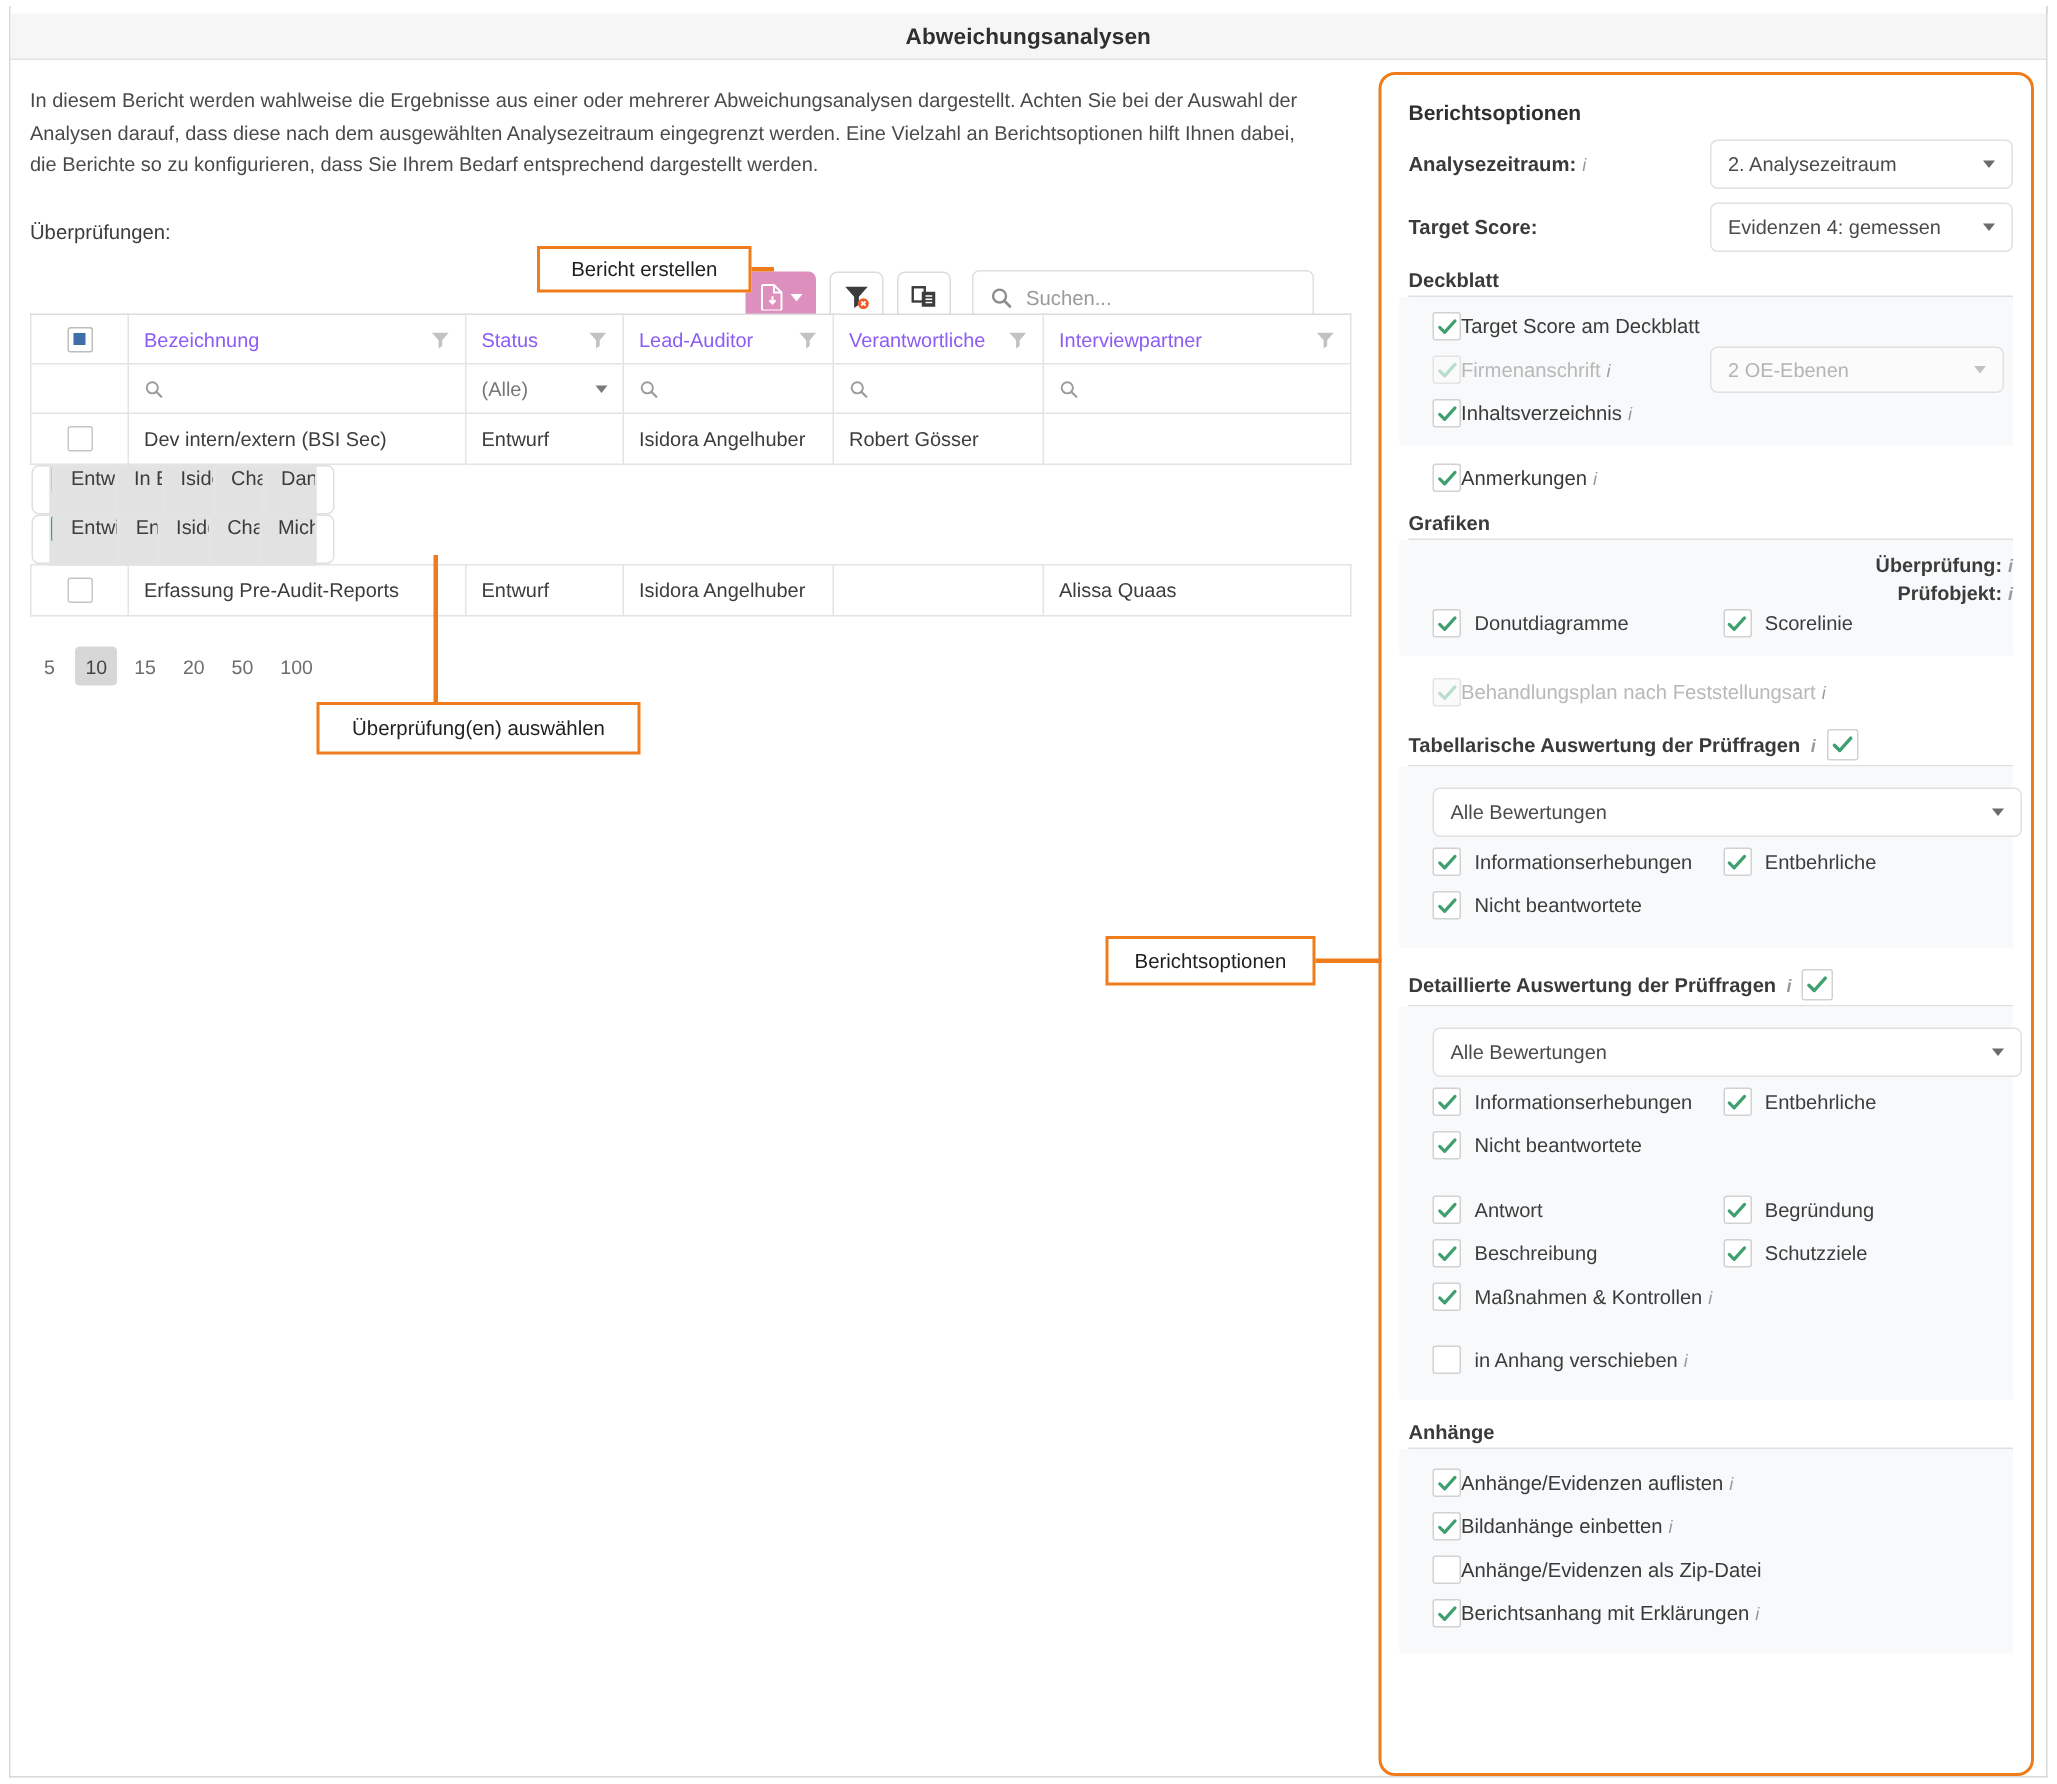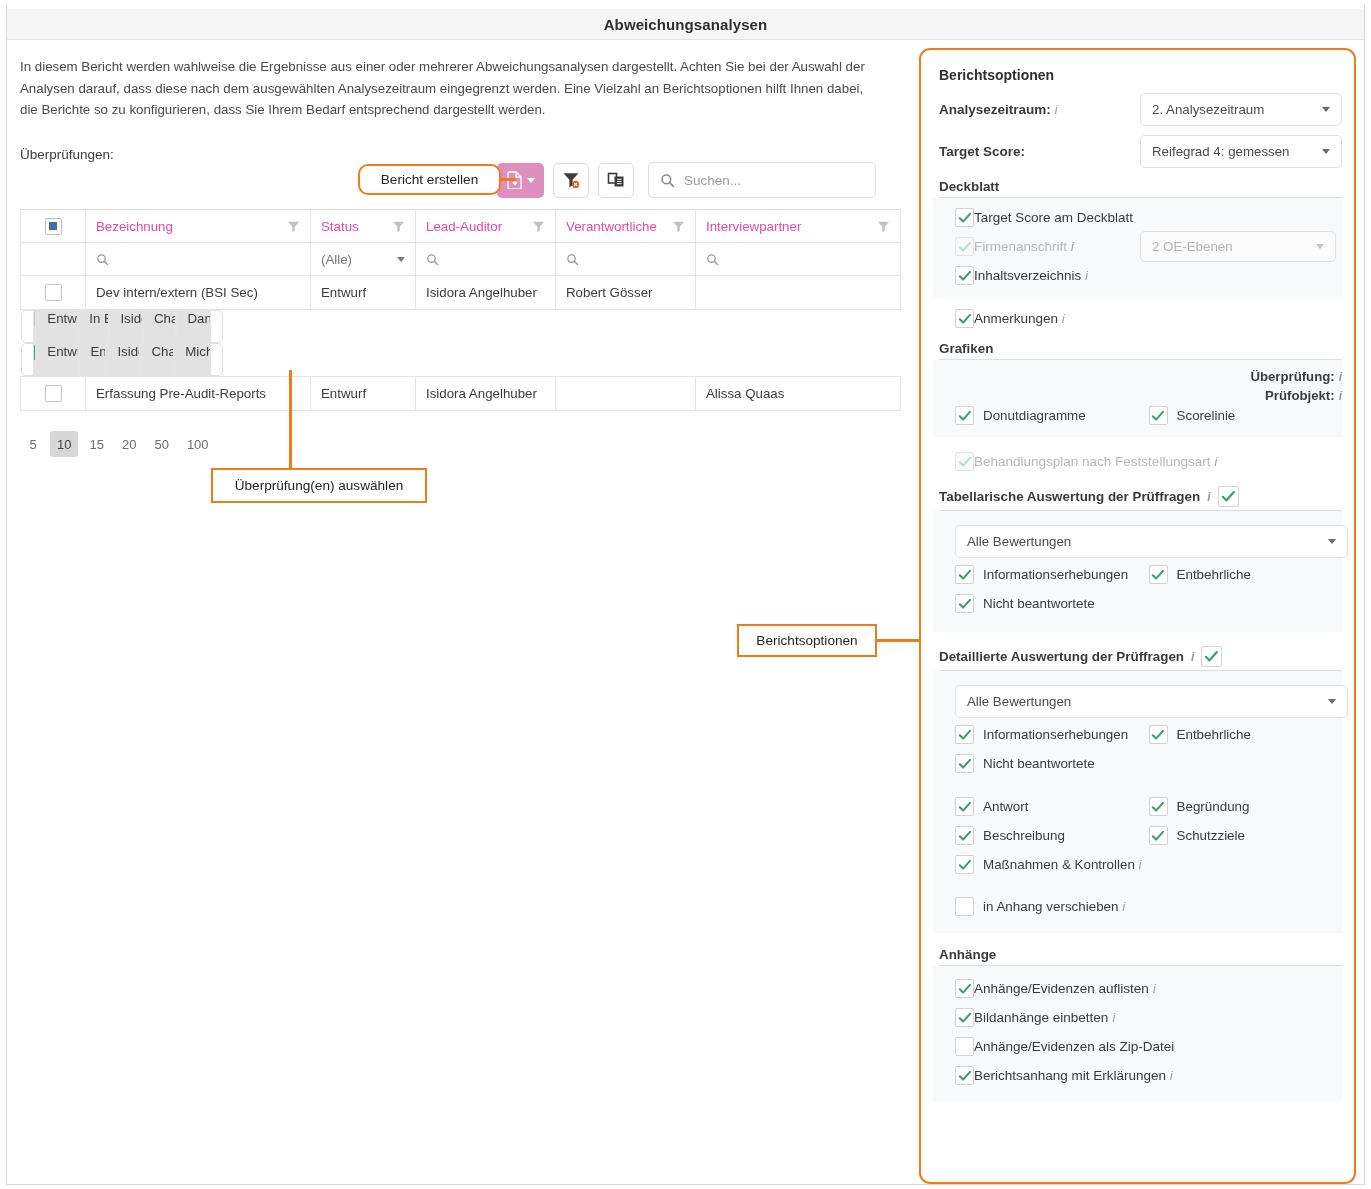--- a/index.html
+++ b/index.html
@@ -41,21 +41,21 @@
     padding:14px 12px 0 12px;
     font-size:13.3px; line-height:1.62; color:#4a4a4a;
     width:884px;
   }
   #ueberpruefungen-label {
     margin:26px 0 0 12px; font-size:13.5px; color:#3c3c3c;
   }
 
   
   #toolbar {
-    position:absolute; left:497px; top:162px;
+    position:absolute; left:497px; top:180px;
     display:flex; align-items:center; gap:9px;
   }
   .tbtn {
     width:36px; height:35px; border-radius:5px;
     border:1px solid #dcdcdc; background:#fff;
     display:flex; align-items:center; justify-content:center;
     cursor:pointer;
   }
   #btn-report {
     width:47px; height:35px; border-radius:5px;
@@ -77,21 +77,21 @@
   
   #table-wrap { position:absolute; left:20px; top:209px; width:880px; }
   table { border-collapse:collapse; width:880px; table-layout:fixed; }
   th, td {
     border:1px solid #e4e4e4;
     padding:0 10px; height:34px; text-align:left;
     font-weight:normal; font-size:13.3px; color:#3c3c3c;
     overflow:hidden; white-space:nowrap;
   }
   thead th {
-    color:#ec4899; font-size:13.3px; height:33px; background:#fff;
+    color:#8b5cf6; font-size:13.3px; height:33px; background:#fff;
     border-top:1px solid #dcdcdc;
   }
   thead th.c-sel { width:65px; text-align:center; padding:0; }
   .th-inner { display:flex; align-items:center; justify-content:space-between; }
   tr.filter-row td { height:33px; color:#8a8a8a; }
   tr.filter-row td.c-sel { }
   .fr-search { display:flex; align-items:center; }
   .fr-select { display:flex; align-items:center; justify-content:space-between; color:#777; }
   tbody tr.data-row td { height:34px; }
   tbody tr.sel td { background:#e2e2e2; }
@@ -183,21 +183,21 @@
   
   .callout {
     position:absolute;
     border:2.5px solid #ef7c1a; background:#ffffff;
     display:flex; align-items:center; justify-content:center;
     font-size:13.6px; color:#1f1f1f; padding:0 10px;
     z-index:30;
   }
   .lead { position:absolute; background:#ef7c1a; z-index:25; }
 
-  #co-bericht { left:358px; top:164px; width:143px; height:31px;border-radius:10px; }
+  #co-bericht { left:358px; top:164px; width:143px; height:31px; }
   #lead-bericht { left:498px; top:178px; width:18px; height:3px; }
 
   #co-ueber { left:211px; top:468px; width:216px; height:35px; }
   #lead-ueber-v { left:289px; top:370px; width:3px; height:99px; }
 
   #co-berichtsopt { left:737px; top:624px; width:140px; height:33px; }
   #lead-berichtsopt { left:875px; top:639px; width:46px; height:3px; }
 </style>
 </head>
 <body>
@@ -415,21 +415,21 @@
     <div class="sel">
       <span class="v">2. Analysezeitraum</span>
       <span class="caret"></span>
     </div>
   </div>
 
   <div class="row-field" style="margin-bottom:11px;">
     <span class="lbl">Target Score:</span>
     <span class="spacer"></span>
     <div class="sel">
-      <span class="v">Reifegrad 4: gemessen</span>
+      <span class="v">Evidenzen 4: gemessen</span>
       <span class="caret"></span>
     </div>
   </div>
 
   <div class="sec-head">
     <span>Deckblatt</span>
   </div>
   <div class="sec-body">
     <div class="ck-line">
       <span class="chk">

